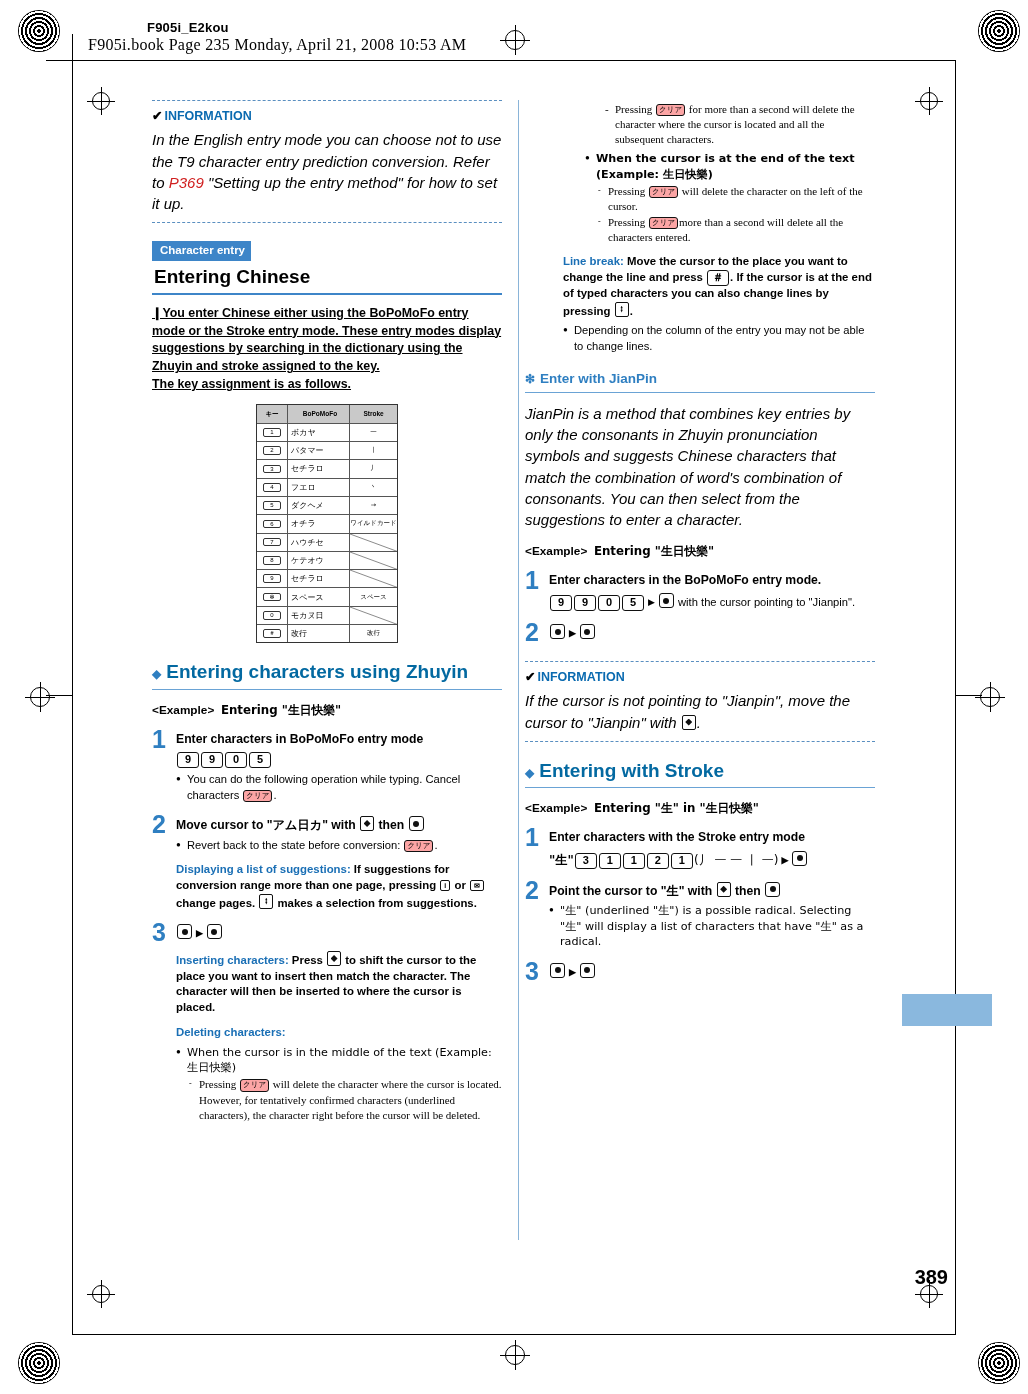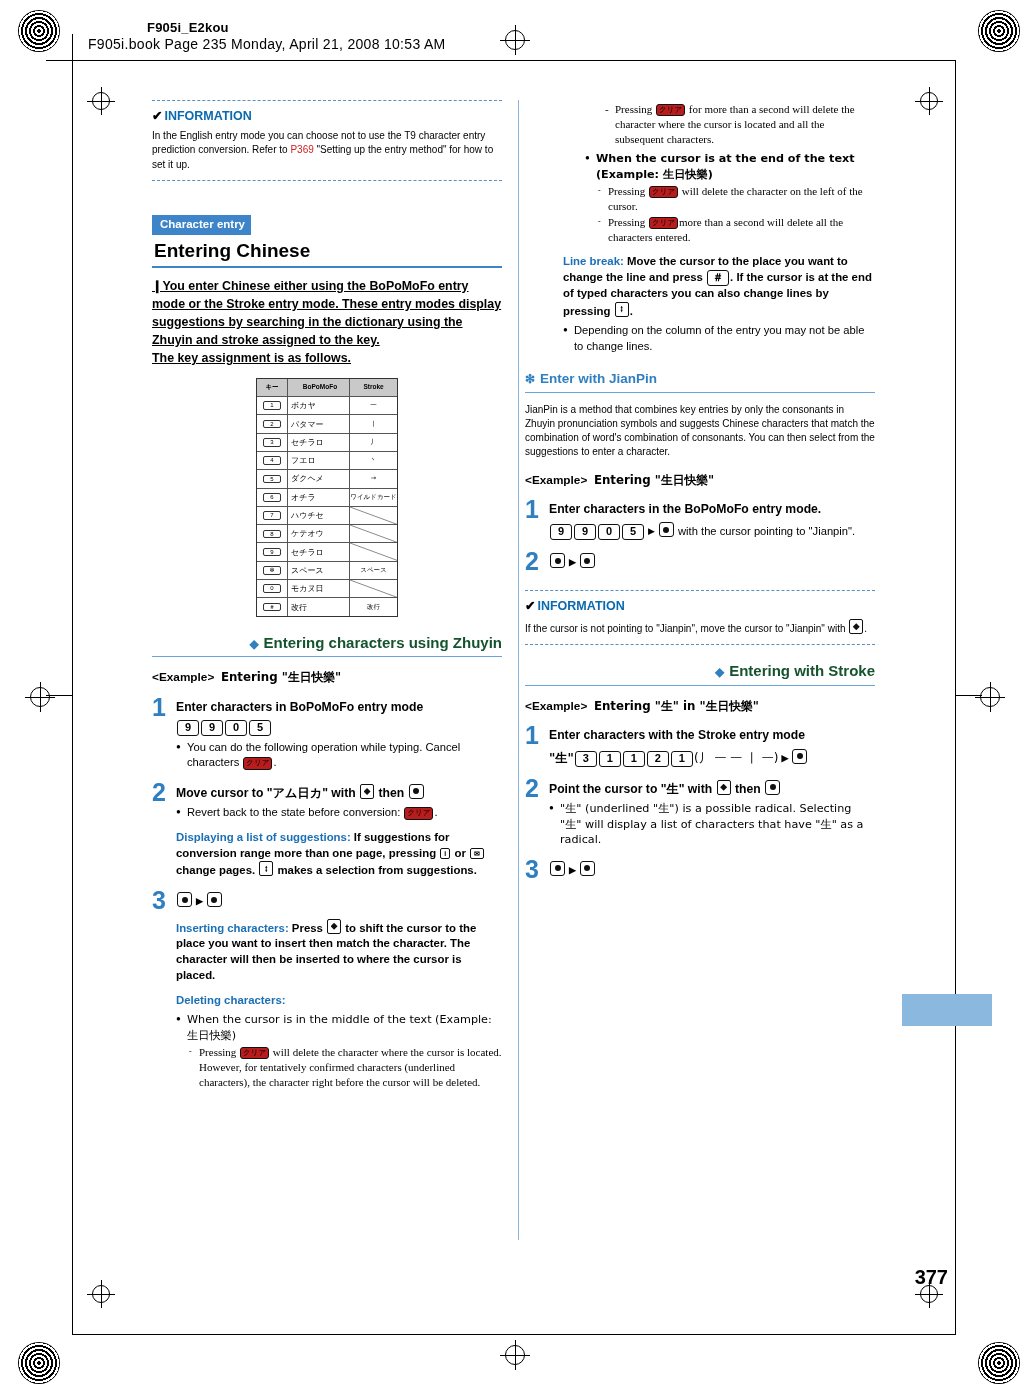--- a/index.html
+++ b/index.html
@@ -14,58 +14,58 @@
   .crop-line{position:absolute;background:#000;}
   .halftone{position:absolute;border-radius:50%;background:
      repeating-radial-gradient(circle at 50% 50%, #000 0 2px, #fff 2px 4px);}
   .reg{position:absolute;border-radius:50%;border:1px solid #000;}
   .reg:before,.reg:after{content:"";position:absolute;background:#000;}
   .reg:before{left:50%;top:-6px;width:1px;height:calc(100% + 12px);margin-left:-0.5px;}
   .reg:after{top:50%;left:-6px;height:1px;width:calc(100% + 12px);margin-top:-0.5px;}
 
   
   .file-id{position:absolute;left:147px;top:20px;font-size:13px;font-weight:bold;letter-spacing:.2px;}
-  .book-line{position:absolute;left:88px;top:36px;font-size:14px;font-family:Liberation Sans, sans-serif;letter-spacing:.3px;}
+  .book-line{position:absolute;left:88px;top:36px;font-size:16px;font-family:Liberation Serif, serif;letter-spacing:.3px;}
 
   
   .col{position:absolute;width:350px;font-size:11.5px;line-height:1.38;}
   .col-left{left:152px;top:100px;}
   .col-right{left:525px;top:100px;}
   .divider{position:absolute;left:518px;top:100px;width:1px;height:1140px;background:#8ab4d8;}
 
   
   .dashed-top{border-top:1px dashed #5a8fc0;height:0;margin-bottom:7px;}
   .dashed-bot{border-top:1px dashed #5a8fc0;height:0;margin-top:8px;}
   .info-head{color:#0a6ab0;font-weight:bold;font-size:12.5px;margin-bottom:4px;}
   .info-head .check{color:#000;font-weight:bold;margin-right:2px;}
-  .body-sm{font-size:10px;line-height:1.42;}
+  .body-sm{font-size:15px;line-height:1.42;font-style:italic;}
   .red{color:#d02020;}
 
   .section-tag{background:#3d85c8;color:#fff;font-size:11.5px;font-weight:bold;
      padding:2px 6px 2px 8px;display:inline-block;}
-  .section-tag-wrap{margin-top:34px;}
+  .section-tag-wrap{margin-top:18px;}
   .chapter-title{font-size:19px;font-weight:bold;margin:3px 0 2px 2px;}
   .rule-blue{height:2px;background:#3d85c8;margin-bottom:10px;}
 
   .lead{font-size:12.4px;font-weight:bold;line-height:1.45;margin-bottom:8px;}
 
   
   .keytable{position:relative;width:140px;margin:10px auto 6px auto;border:1px solid #333;background:#fff;}
   .keytable .kt-row{display:flex;height:17.3px;border-bottom:1px solid #555;}
   .keytable .kt-row:last-child{border-bottom:none;}
   .kt-c1{width:30px;border-right:1px solid #555;font-size:5px;display:flex;align-items:center;justify-content:center;}
   .kt-c2{width:58px;border-right:1px solid #555;font-size:8px;display:flex;align-items:center;padding-left:3px;}
   .kt-c3{flex:1;font-size:6.5px;display:flex;align-items:center;justify-content:center;position:relative;}
   .kt-head{background:#c9c9c9;font-weight:bold;}
   .kt-head .kt-c1,.kt-head .kt-c2,.kt-head .kt-c3{font-size:6.5px;justify-content:center;}
   .slash{position:absolute;left:0;top:0;width:100%;height:100%;}
   .keybox{display:inline-block;border:1px solid #333;border-radius:2px;padding:0 2px;font-size:6px;
       line-height:1.1;min-width:12px;text-align:center;background:#fff;}
 
-  h3.diamond{color:#14532d;font-size:15px;font-weight:bold;margin:16px 0 3px 0;text-align:right;}
+  h3.diamond{color:#0369a1;font-size:19px;font-weight:bold;margin:16px 0 3px 0;}
   h3.diamond:before{content:"\25C6";color:#2f7fc1;margin-right:5px;font-size:12px;}
   .rule-thin{height:1px;background:#6aa3d5;margin-bottom:10px;}
 
   h3.flower{color:#2f7fc1;font-size:13.5px;font-weight:bold;margin:16px 0 3px 0;}
   h3.flower:before{content:"\2747";color:#2f7fc1;margin-right:5px;font-size:12px;}
 
   .example{font-size:11.8px;font-weight:bold;margin:12px 0 6px 0;}
 
   .step{display:flex;margin-top:10px;}
   .step-num{color:#2f7fc1;font-size:25px;font-weight:bold;line-height:.95;width:24px;flex:none;}
@@ -81,21 +81,21 @@
   ul.dashes li:before{content:"-";position:absolute;left:2px;top:0;}
 
   .note-label{color:#1a6fb5;font-weight:bold;}
   .note-blk{font-size:11.4px;font-weight:bold;margin-top:9px;line-height:1.38;}
 
   
   .numkey{display:inline-block;border:1px solid #111;border-radius:3px;min-width:14px;
       padding:0 3px;font-size:11px;font-weight:bold;text-align:center;line-height:1.25;margin:0 1px;
       font-family:"Liberation Sans",sans-serif;background:#fff;}
   .jkey{display:inline-block;border:1px solid #111;border-radius:3px;padding:0 2px;font-size:7.5px;
-      line-height:1.35;margin:0 1px;background:#b91c1c;vertical-align:1px;}
+      line-height:1.35;margin:0 1px;background:#fca5a5;vertical-align:1px;}
   .cirkey{display:inline-block;width:13px;height:13px;border:1px solid #111;border-radius:3px;
       position:relative;margin:0 1px;vertical-align:-2px;background:#fff;}
   .cirkey:after{content:"";position:absolute;left:50%;top:50%;width:6px;height:6px;margin:-3px 0 0 -3px;
       background:#111;border-radius:50%;}
   .navkey{display:inline-block;width:12px;height:13px;border:1px solid #111;border-radius:2px;
       position:relative;margin:0 1px;vertical-align:-2px;background:#fff;}
   .navkey:after{content:"";position:absolute;left:50%;top:50%;width:7px;height:7px;margin:-3.5px 0 0 -3.5px;
       background:#111;
       clip-path:polygon(50% 0,100% 50%,50% 100%,0 50%);}
   .navkey.vert:after{clip-path:polygon(50% 0,65% 35%,50% 50%,65% 65%,50% 100%,35% 65%,50% 50%,35% 35%);}
@@ -412,14 +412,14 @@
     </div>
 
     <div class="step">
       <div class="step-num">3</div>
       <div class="step-body">
         <span class="cirkey"></span><span class="arrowr">▶</span><span class="cirkey"></span>
       </div>
     </div>
   </div>
 
-  <div class="pageno">377</div>
+  <div class="pageno">389</div>
 </div>
 
 </body></html>

